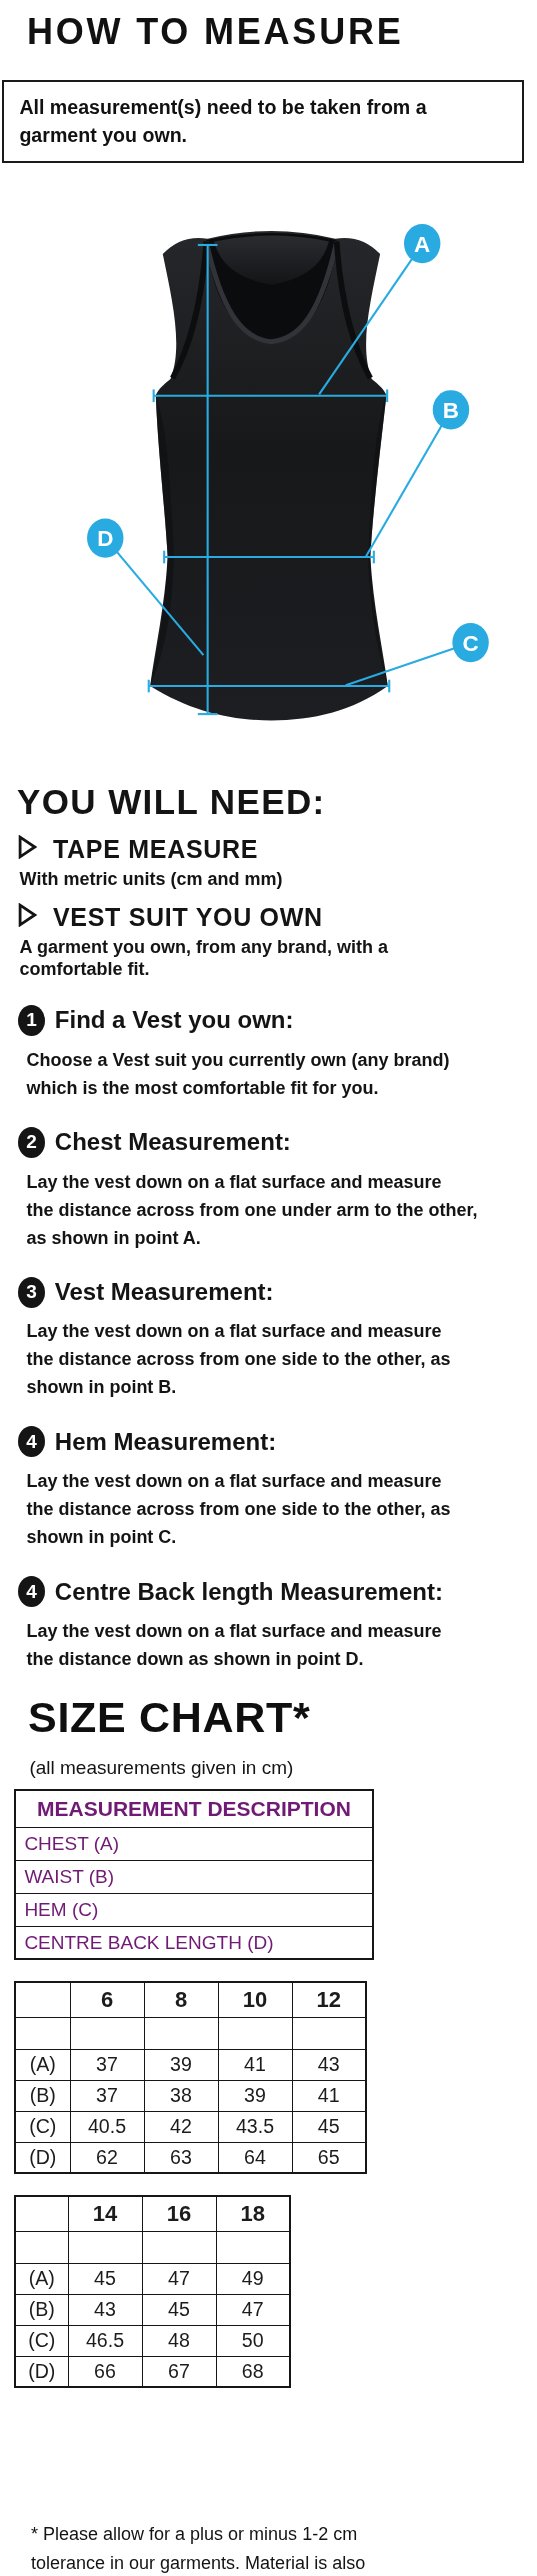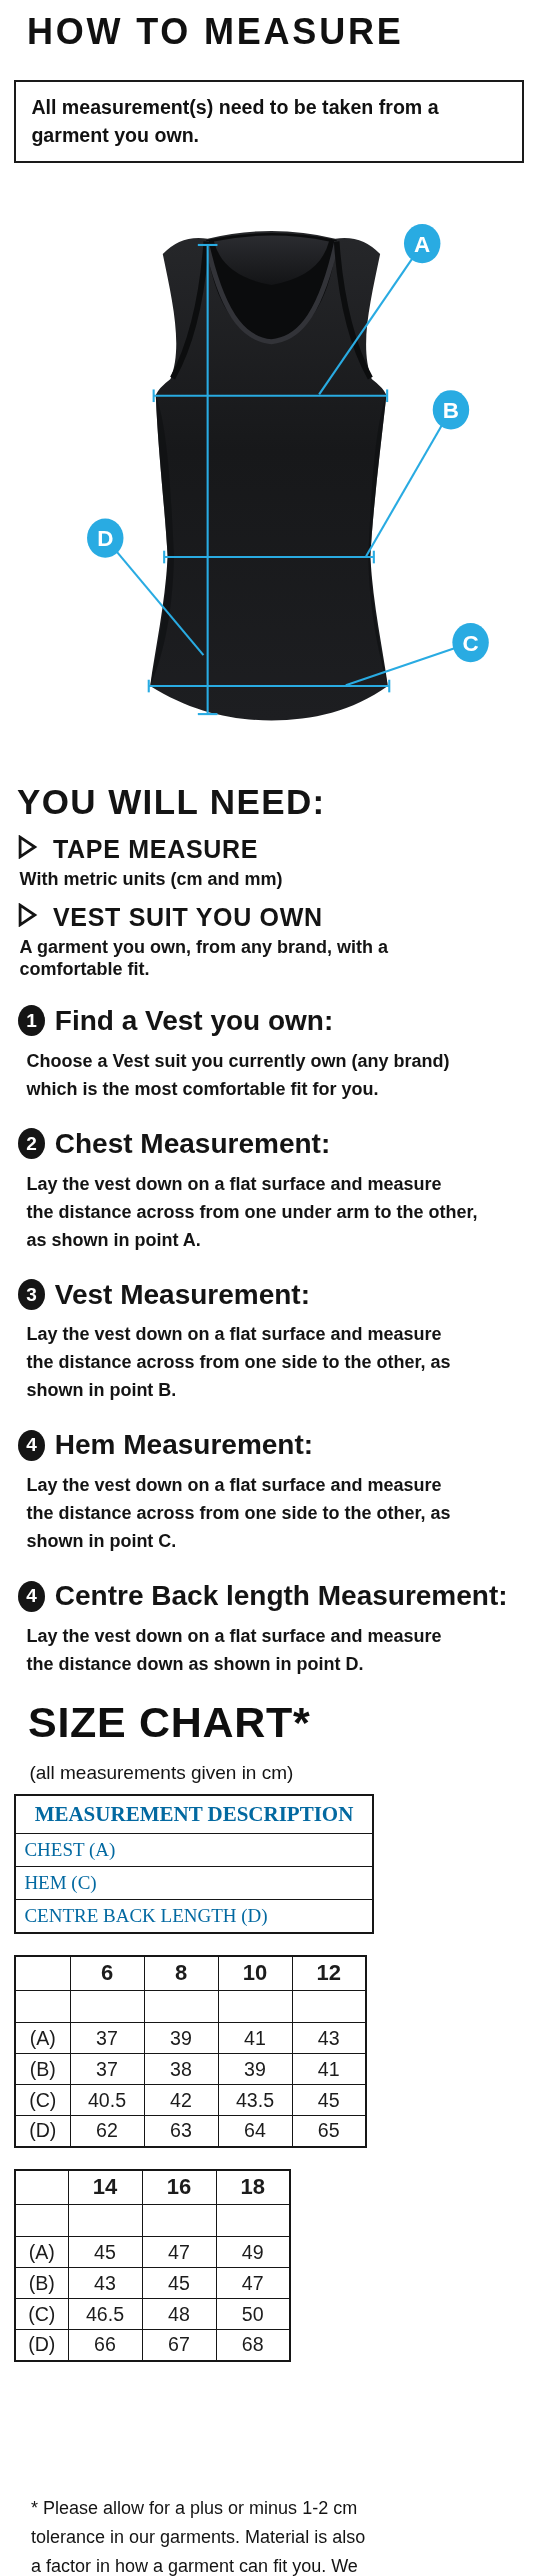--- a/index.html
+++ b/index.html
@@ -9,21 +9,21 @@
     font-family:"Liberation Sans", sans-serif; color:#161616;
   }
   .preline { white-space:pre-line; }
 
   .page-title {
     margin:11.2px 0 0 27px;
     font-size:36px; font-weight:800; letter-spacing:2.8px; color:#111;
   }
 
   .notice-box {
-    margin:27px 14px 0 14px;
+    margin:27px 14px 0 2px;
     border:2.8px solid #1a1a1a;
     padding:11.2px 15.4px;
     font-size:19.6px; font-weight:700; line-height:28px; color:#111;
   }
 
   .vest-figure { position:relative; width:538px; height:582px; margin-top:35px; }
   .vest-figure svg { display:block; }
 
   .section-heading {
     margin:2.8px 0 0 17px;
@@ -39,38 +39,38 @@
   }
 
   .step { margin:25px 0 0 18px; }
   .step-head { display:flex; align-items:center; }
   .badge {
     width:27px; height:31px; border-radius:50%;
     background:#151515; color:#fff;
     display:inline-flex; align-items:center; justify-content:center;
     font-size:19px; font-weight:800; margin-right:9.8px; flex:0 0 auto;
   }
-  .step-title { font-size:28px; font-weight:800; color:#141414; }
+  .step-title { font-size:24px; font-weight:800; color:#141414; }
   .step-body {
     margin:9.8px 0 0 8.4px; max-width:463px;
     font-size:18px; font-weight:700; line-height:28px; color:#141414;
   }
 
   .size-chart-heading {
     margin:19.6px 0 0 28px;
     font-size:43px; font-weight:800; letter-spacing:0.7px; color:#0f0f0f;
   }
   .size-chart-sub {
     margin:15.4px 0 0 29.4px;
     font-size:19px; font-weight:400; color:#141414;
   }
 
   table { border-collapse:collapse; background:#fff; }
   .desc-table { margin:9.8px 0 0 14px; width:360px; border:2.1px solid #161616; }
-  .desc-table td { border:1.4px solid #161616; font-size:19px; padding:4.9px 8.4px; color:#0369a1;font-family:Liberation Serif, serif; }
+  .desc-table td { border:1.4px solid #161616; font-size:19px; padding:4.9px 8.4px; color:#701a75; }
   .desc-table .tbl-header td {
     text-align:center; font-weight:700; font-size:21px; padding:6.3px 4.2px;
   }
   .desc-table .metric td { font-weight:700; }
 
   .size-table { margin-left:14px; border:2.1px solid #161616; }
   .size-table td {
     border:1.4px solid #161616; text-align:center;
     font-size:19.6px; color:#1c1c1c; padding:0;
   }
@@ -255,20 +255,23 @@
 
 <table class="desc-table">
   <tbody>
     <tr class="tbl-header">
         <td>MEASUREMENT DESCRIPTION</td>
       </tr>
     <tr>
         <td>CHEST (A)</td>
       </tr>
     <tr>
+        <td>WAIST (B)</td>
+      </tr>
+    <tr>
         <td>HEM (C)</td>
       </tr>
     <tr>
         <td>CENTRE BACK LENGTH (D)</td>
       </tr>
   </tbody>
 </table>
 
 <table class="size-table t1">
   <tbody>

